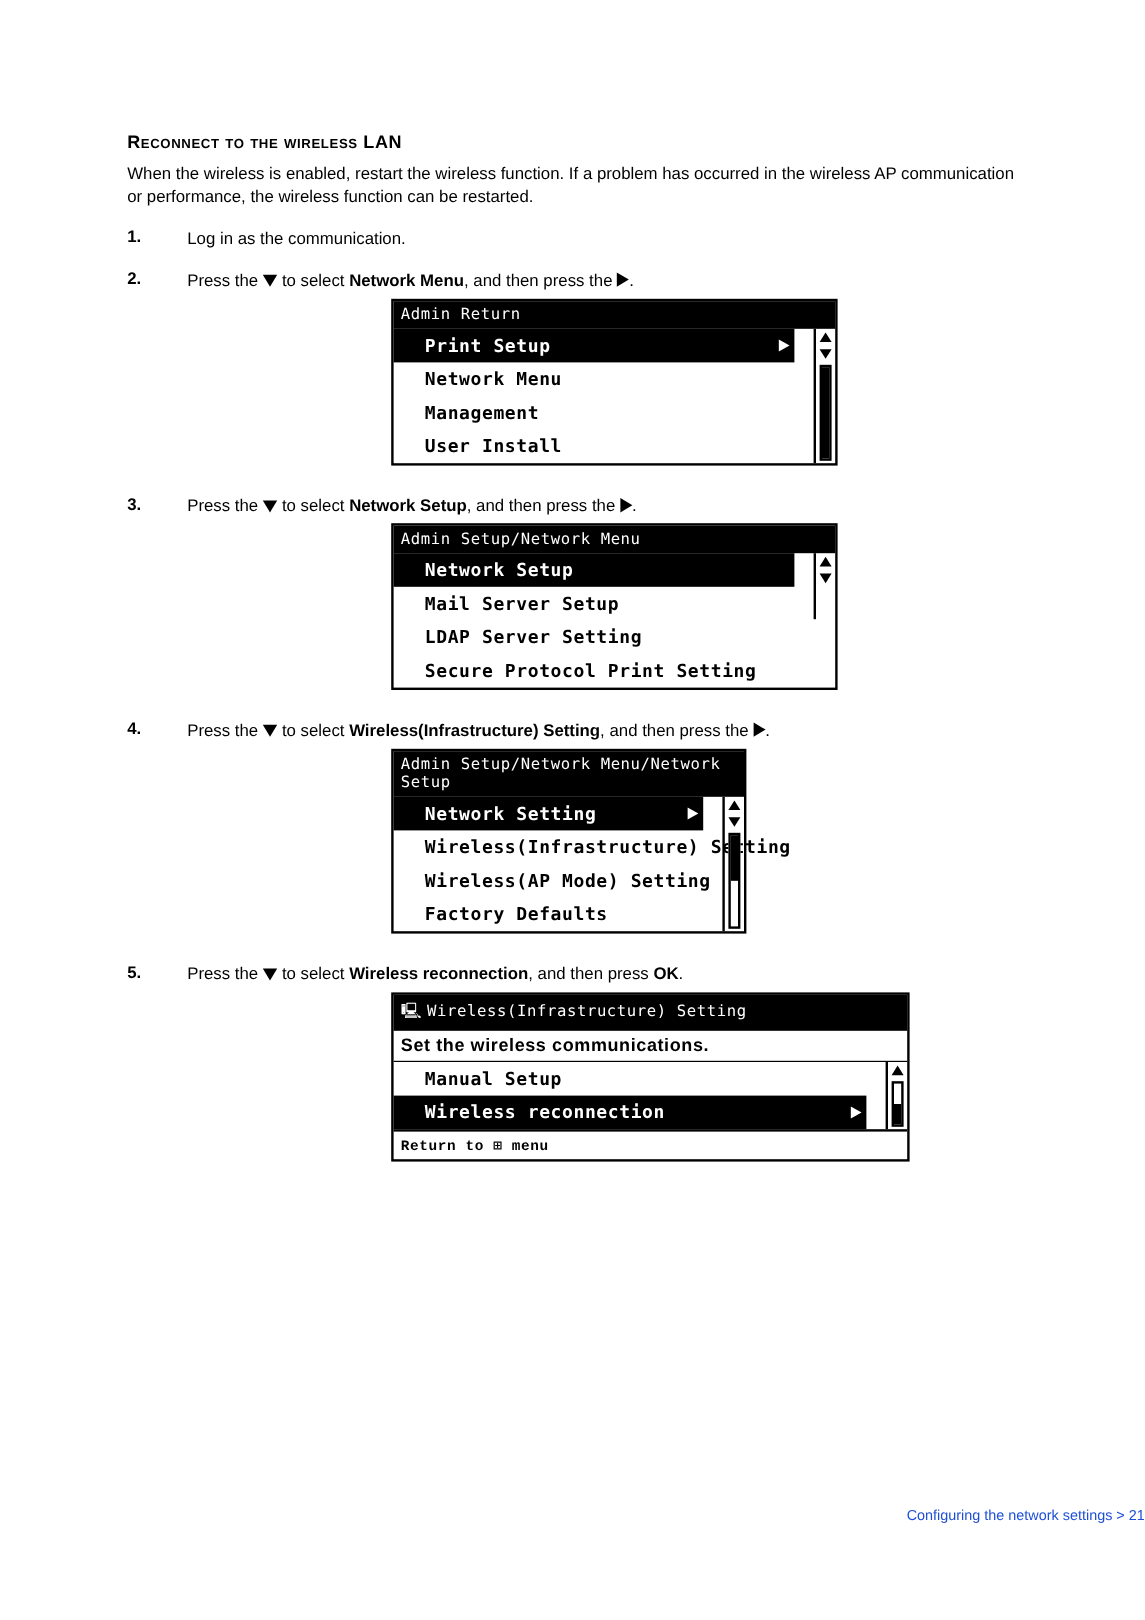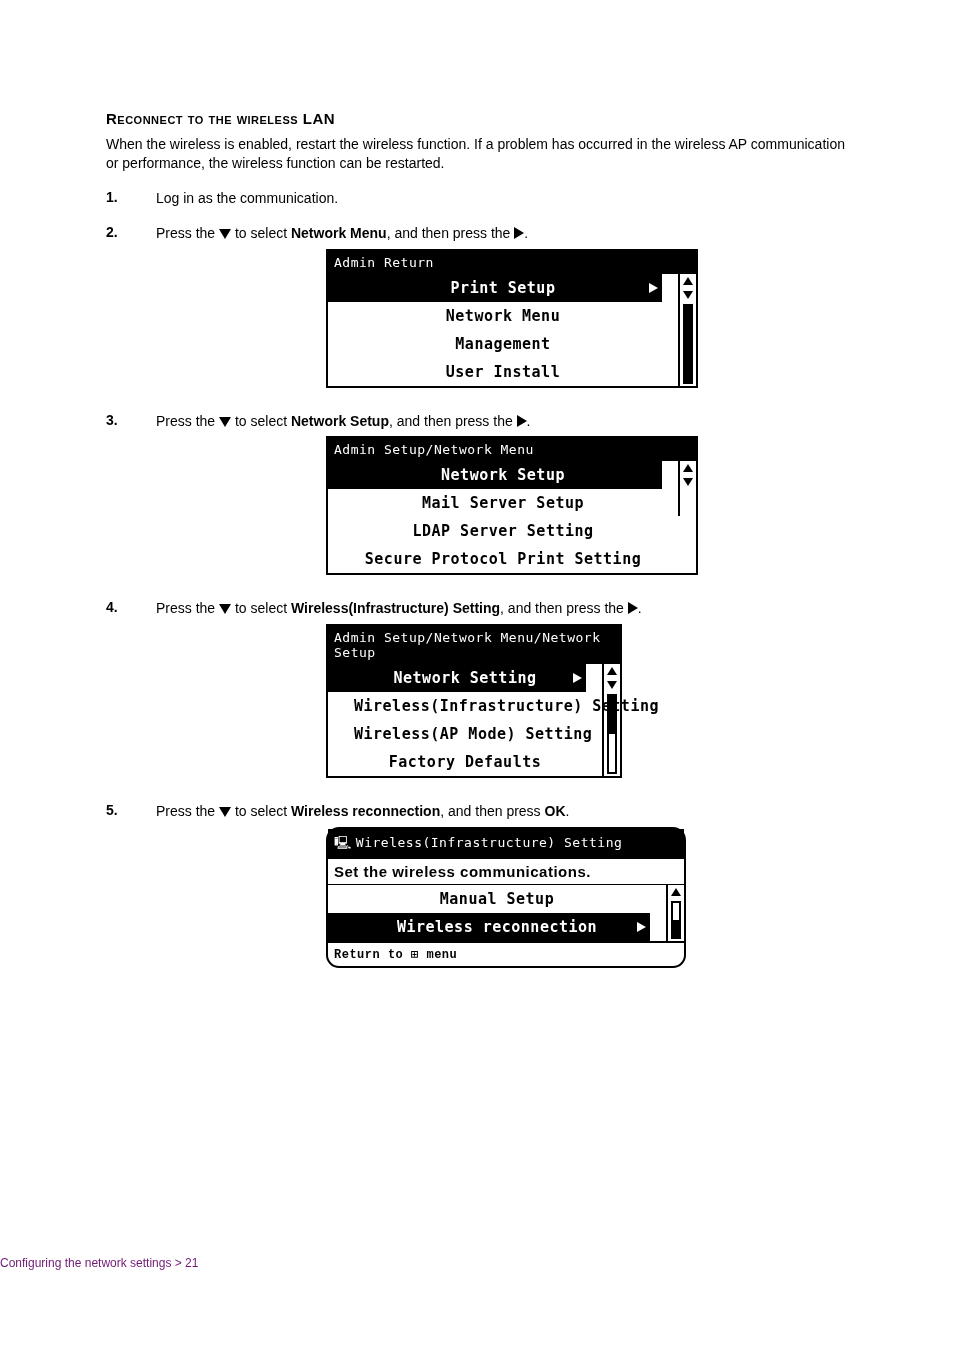--- a/index.html
+++ b/index.html
@@ -78,39 +78,38 @@
   }
   .panel {
     margin: 4px 0 14px 170px;
     border: 2px solid #000;
     box-sizing: border-box;
     background: #fff;
   }
   .p1 { width: 372px; }
   .p2 { width: 372px; }
   .p3 { width: 296px; }
-  .p4 { width: 360px; border-radius: 13px; }
+  .p4 { width: 432px; }
 
   .panel .header {
     background: #000;
     color: #fff;
     padding: 4px 6px;
     font-size: 13px;
     font-weight: normal;
     letter-spacing: 0.5px;
     font-family: "Lucida Console", "DejaVu Sans Mono", Consolas, monospace;
   }
   .panel .header .hdr-icon {
     display: inline-block;
     margin-right: 4px;
   }
   .panel .body {
     position: relative;
     padding-right: 34px;
-    text-align: center;
   }
   .panel .row {
     padding: 5px 10px 5px 26px;
     white-space: nowrap;
   }
   .panel .row.sel {
     background: #000;
     color: #fff;
     position: relative;
   }
@@ -189,23 +188,23 @@
     border-top: 2px solid #000;
     padding: 4px 6px;
     font-family: Liberation Mono, monospace;
     font-size: 12px;
     letter-spacing: 0.5px;
   }
   .page-footer {
     position:absolute;
     bottom: 80px;
     left:0; right:0;
-    text-align:left;
+    text-align:right;
     font-size:12px;
-    color:#701a75;
+    color:#1d4ed8;
   }
 </style>
 </head>
 <body>
 
 <div class="page">
   <h2>Reconnect to the wireless LAN</h2>
   <p class="para">When the wireless is enabled, restart the wireless function. If a problem has occurred in the wireless AP communication or performance, the wireless function can be restarted.</p>
 
   <ol class="steps">

